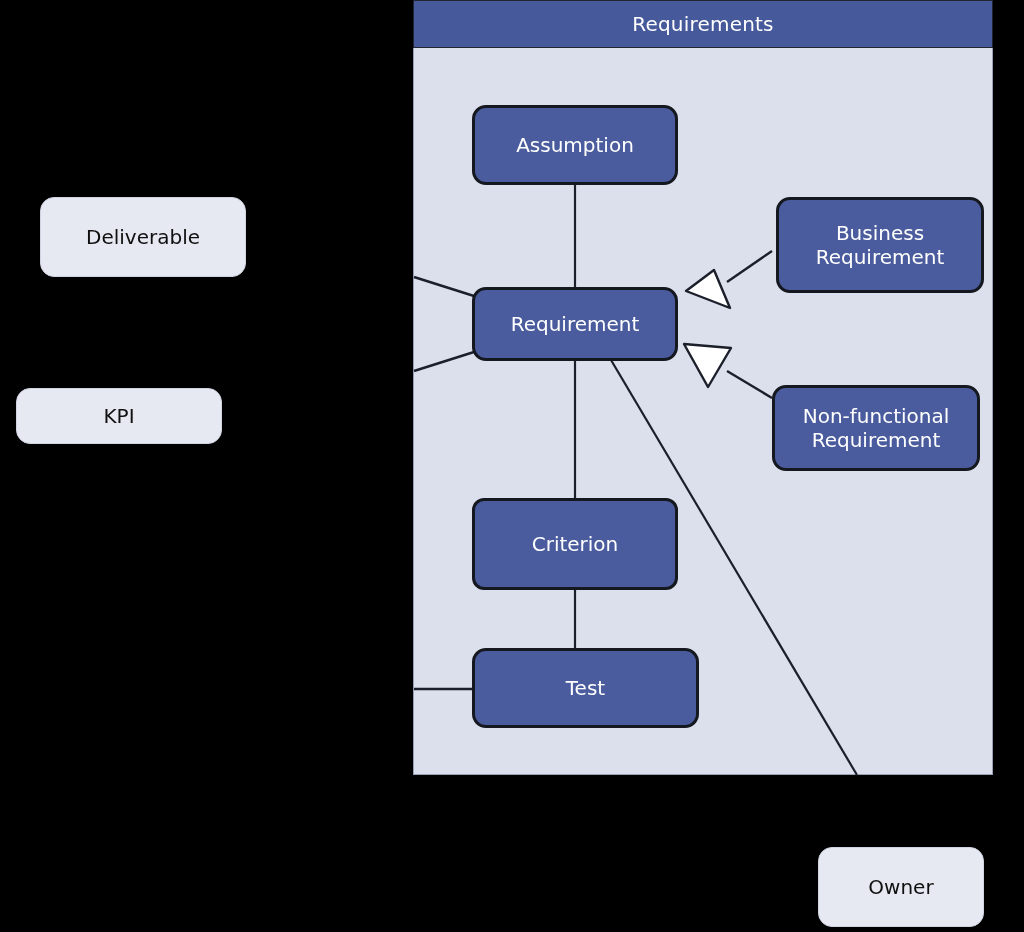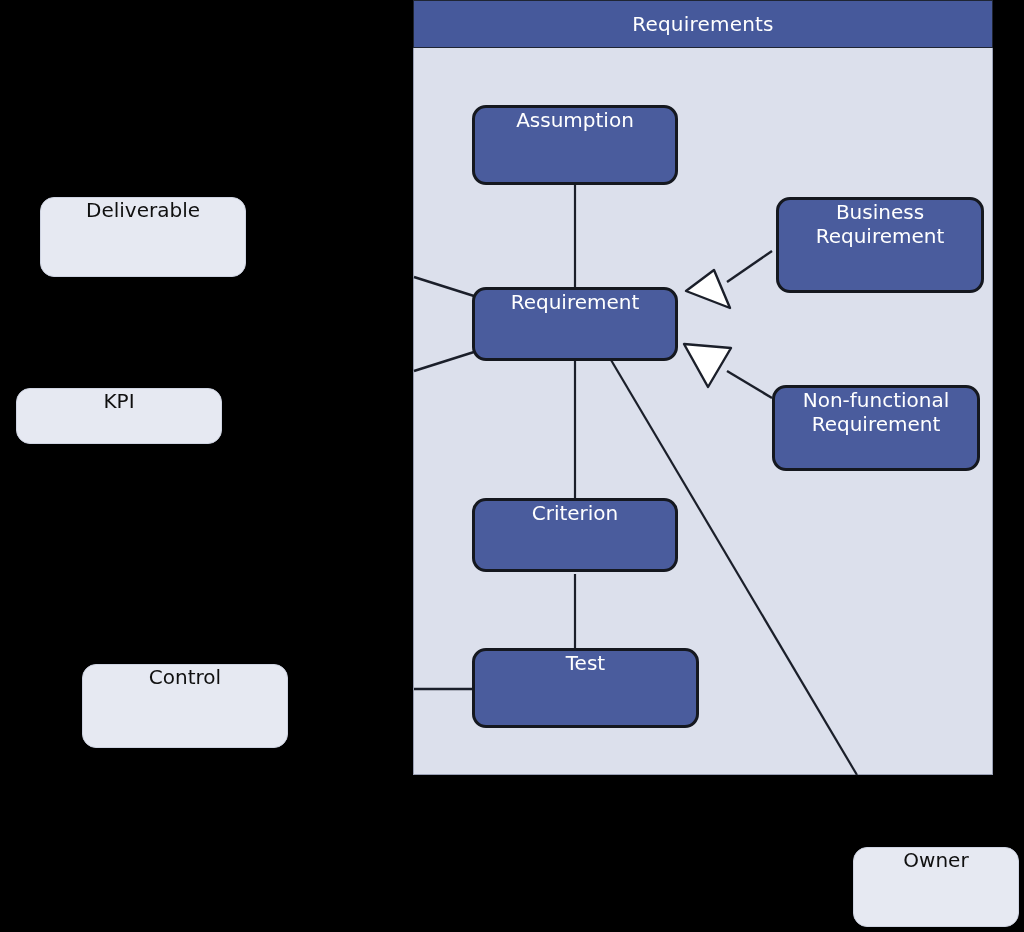--- a/index.html
+++ b/index.html
@@ -51,20 +51,21 @@
     top: 0;
     width: 1024px;
     height: 932px;
     pointer-events: none;
   }
   
   .node {
     position: absolute;
     box-sizing: border-box;
     display: flex;
+    align-items: center;
     justify-content: center;
     text-align: center;
     border-radius: 14px;
     line-height: 1.2;
   }
   .node.dark {
     background: #4A5C9D;
     border: 3px solid #15181f;
     color: #ffffff;
     font-size: 20px;
@@ -111,45 +112,42 @@
   </svg>
 
   <div class="node light" style="left:40px; top:168px; width:206px; height:80px;margin-top:29px;">
     <span>Deliverable</span>
   </div>
 
   <div class="node light" style="left:16px; top:388px; width:206px; height:56px;">
     <span>KPI</span>
   </div>
 
-  <div class="node light" style="left:82px; top:664px; width:206px; height:84px;">
-    <span>Control</span>
-  </div>
 
-  <div class="node light" style="left:818px; top:847px; width:166px; height:80px;margin-left:35px;">
+  <div class="node light" style="left:818px; top:847px; width:166px; height:80px;">
     <span>Owner</span>
   </div>
 
   <div class="node dark" style="left:472px; top:105px; width:206px; height:80px;">
     <span>Assumption</span>
   </div>
 
   <div class="node dark" style="left:472px; top:287px; width:206px; height:74px;">
     <span>Requirement</span>
   </div>
 
   <div class="node dark" style="left:776px; top:197px; width:208px; height:96px;">
     <span>Business<br>Requirement</span>
   </div>
 
   <div class="node dark" style="left:772px; top:385px; width:208px; height:86px;">
     <span>Non-functional<br>Requirement</span>
   </div>
 
-  <div class="node dark" style="left:472px; top:498px; width:206px; height:74px;">
+  <div class="node dark" style="left:472px; top:498px; width:206px; height:92px;border-radius:12px;">
     <span>Criterion</span>
   </div>
 
   <div class="node dark" style="left:472px; top:648px; width:227px; height:80px;">
     <span>Test</span>
   </div>
 
 </div>
 
 </body></html>

